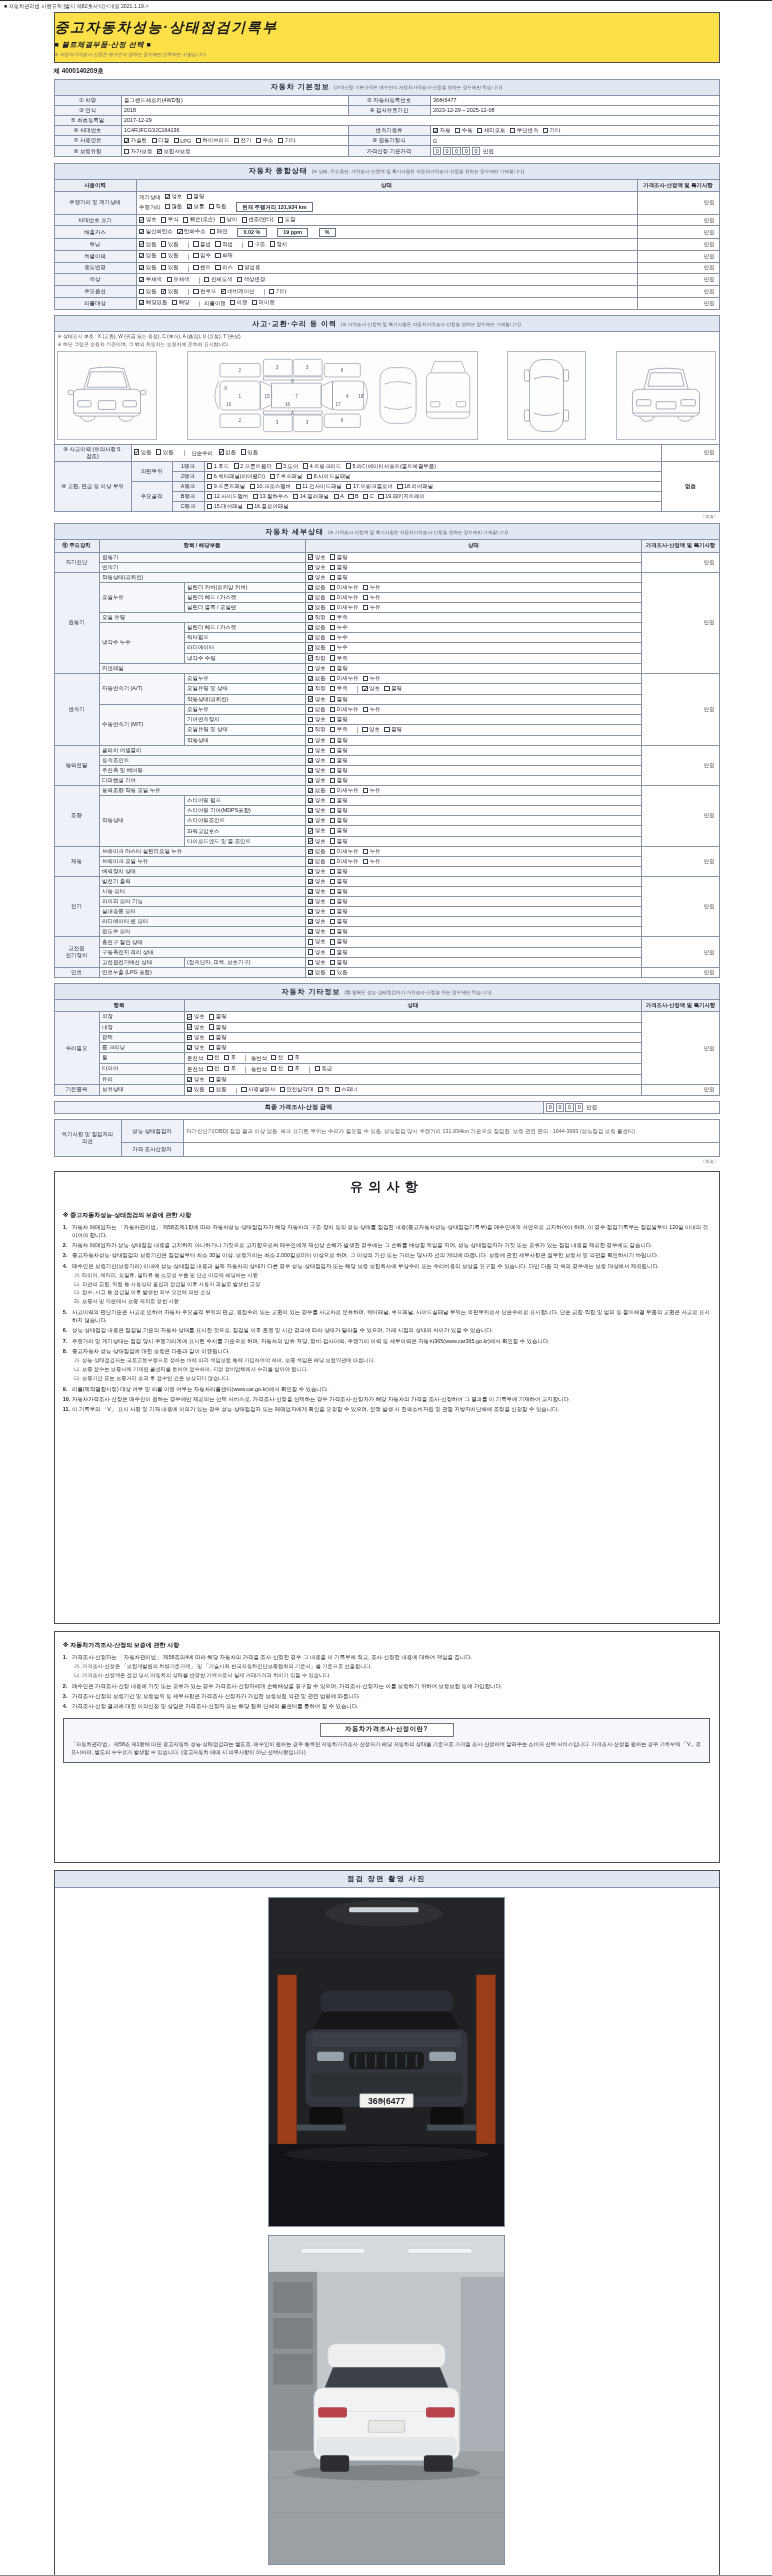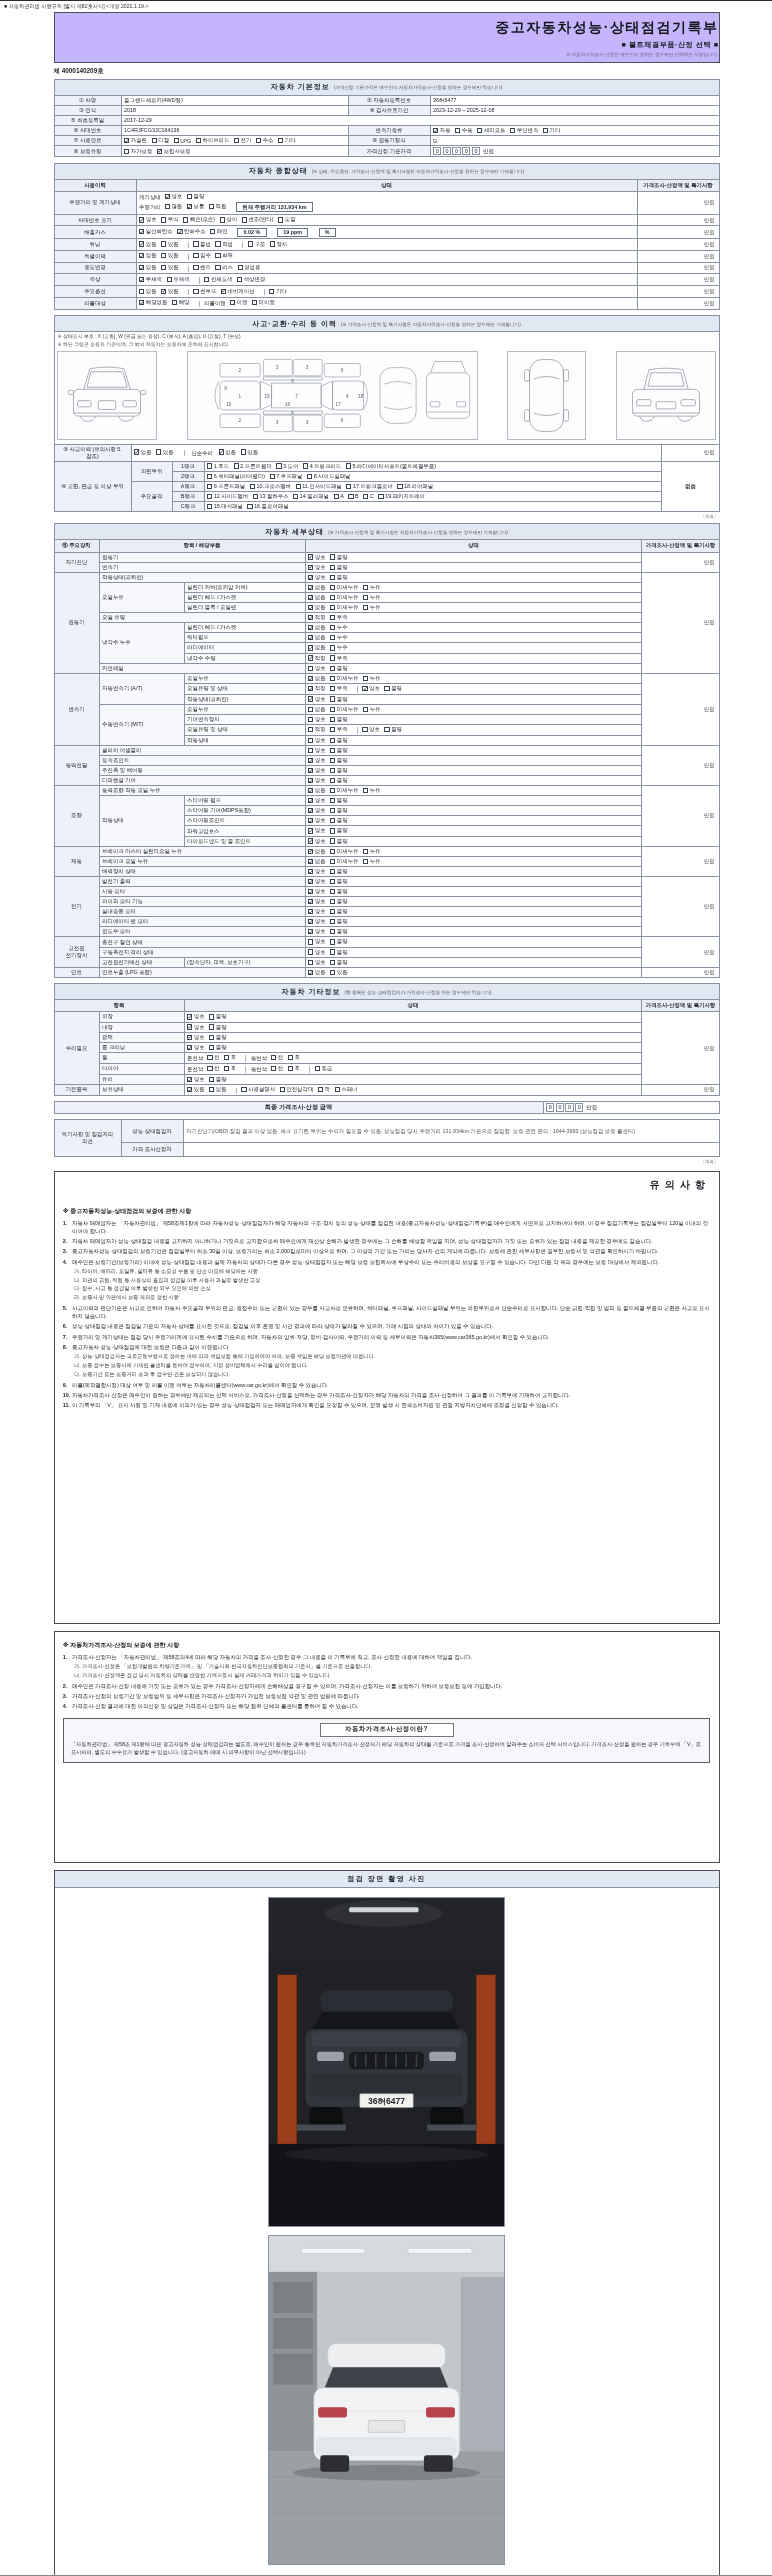--- a/index.html
+++ b/index.html
@@ -1,21 +1,21 @@
 <!DOCTYPE html>
 <html lang="ko" style="font-size:8.2px"><head>
 <meta charset="utf-8">
 <title>중고자동차성능·상태점검기록부</title>
 <style>
   *{margin:0;padding:0;box-sizing:border-box}
   html,body{background:#fff}
   body{width:773px;height:2576px;overflow:hidden;font-family:"Liberation Sans","DejaVu Sans",sans-serif;color:#1c1f26;border-top:1px solid #2a2a2a;border-bottom:0.5px solid #888}
   .topline{font-size:5.2px;color:#333;padding:2.1px 4.1px 1px;}
   .doc{width:666px;margin:1px auto 0;}
-  .titleblock{border:0.8px solid #4a4f58;background:#c4b5fd;text-align:right;padding:6.2px 0 4.6px;}
+  .titleblock{border:0.8px solid #4a4f58;background:#fde047;text-align:left;padding:6.2px 0 4.6px;font-style:italic;}
   .title{font-size:14px;font-weight:bold;letter-spacing:1.5px;color:#14161c}
   .subtitle{font-size:7.2px;font-weight:bold;margin-top:2.6px;letter-spacing:0.5px}
   .subnote{font-size:4.6px;color:#667;margin-top:2.1px}
   .docno{font-size:6.4px;font-weight:bold;margin:4.6px 0 2.6px;}
   table.tbl{width:100%;border-collapse:collapse;table-layout:fixed;margin-bottom:5.2px;background:#fff}
   .tbl td{border:0.5px solid #8a93a5;font-size:5.4px;padding:1px 2.6px;vertical-align:middle;word-break:keep-all}
   td.secbar{background:#e2e8f2;text-align:center;padding:2.6px 2.1px;}
   .secbar b{font-size:7px;letter-spacing:1px;color:#1d2330}
   .secbar .note{font-size:4.6px;color:#556;font-weight:normal;margin-left:4.1px}
   td.head{background:#e9edf4;text-align:center;font-weight:bold;padding:2.1px}
@@ -33,21 +33,21 @@
   .sx{margin-right:4.1px;color:#222}
   .sb{display:inline-block;border:0.5px solid #6a7382;background:#fff;padding:0.5px 5.2px;margin:0 5.2px;font-weight:bold;color:#232a38}
   .sg{display:inline-block;border-left:0.5px solid #aab2bf;height:6.2px;margin:0 4.6px;vertical-align:middle}
   .dg{display:inline-block;border:0.5px solid #8a93a5;width:8.2px;height:8.2px;line-height:7.7px;text-align:center;margin-right:1.5px;font-size:5.4px;background:#fff}
   .diagrow{display:flex;gap:4.1px;align-items:stretch;justify-content:space-between;padding:3.1px 2.1px;background:#fff}
   .diagbox{border:0.5px solid #b6bcc7;background:#fdfdfe;display:flex;align-items:center;justify-content:center}
   .diagbox svg{display:block}
   .legend{font-size:4.9px;color:#444;padding:1px 3.1px;background:#fff}
   .cont{font-size:4.6px;color:#667;text-align:right;margin:-3.1px 1px 4.1px}
   .bigbox{border:0.8px solid #4a4f58;margin-top:7.2px;padding:5.2px 8.2px 6.2px;background:#fff}
-  .bigbox h3{text-align:right;font-size:10px;letter-spacing:5.2px;margin:1px 0 15px;color:#171a21}
+  .bigbox h3{text-align:center;font-size:13px;letter-spacing:5.2px;margin:1px 0 15px;color:#171a21}
   .nhead{font-size:6px;font-weight:bold;margin:4.1px 0 2.6px;color:#12151c}
   .nitem{font-size:5.4px;line-height:8.2px;margin:2.1px 0;color:#23262e;display:flex}
   .nn{flex:0 0 9.3px;font-weight:bold}
   .nsub{font-size:5.2px;line-height:7.7px;margin:1px 0 1px 11.3px;color:#333}
   .nbox{min-height:453px}
   .gbox{min-height:232px}
   .defbox{border:0.6px solid #555c68;background:#f5f7fa;margin-top:7.2px;padding:4.1px 7.2px 5.2px}
   .defbox .dtitle{text-align:center;font-weight:bold;font-size:6.4px;margin-bottom:3.1px;letter-spacing:0.5px;border:0.5px solid #777;display:block;width:134px;margin:0 auto 4.1px;padding:1.5px;background:#fff}
   .defbox .dtext{font-size:5.2px;line-height:7.7px;color:#2a2d35}
   .photosec{border:0.8px solid #4a4f58;margin-top:7.2px;background:#fff}

